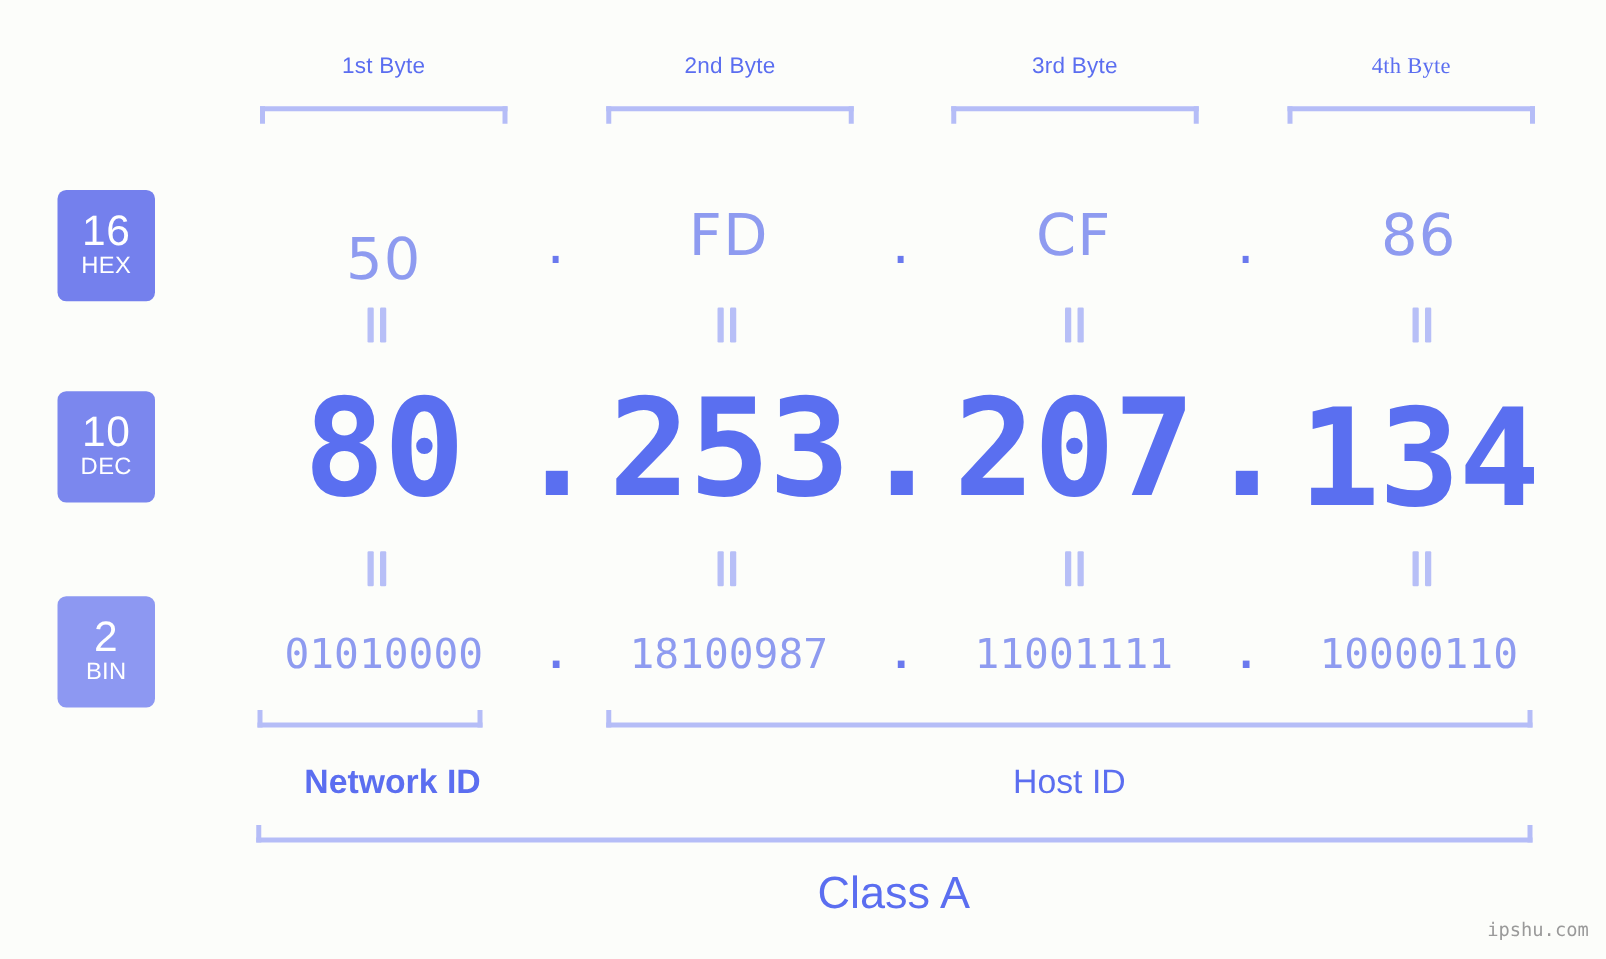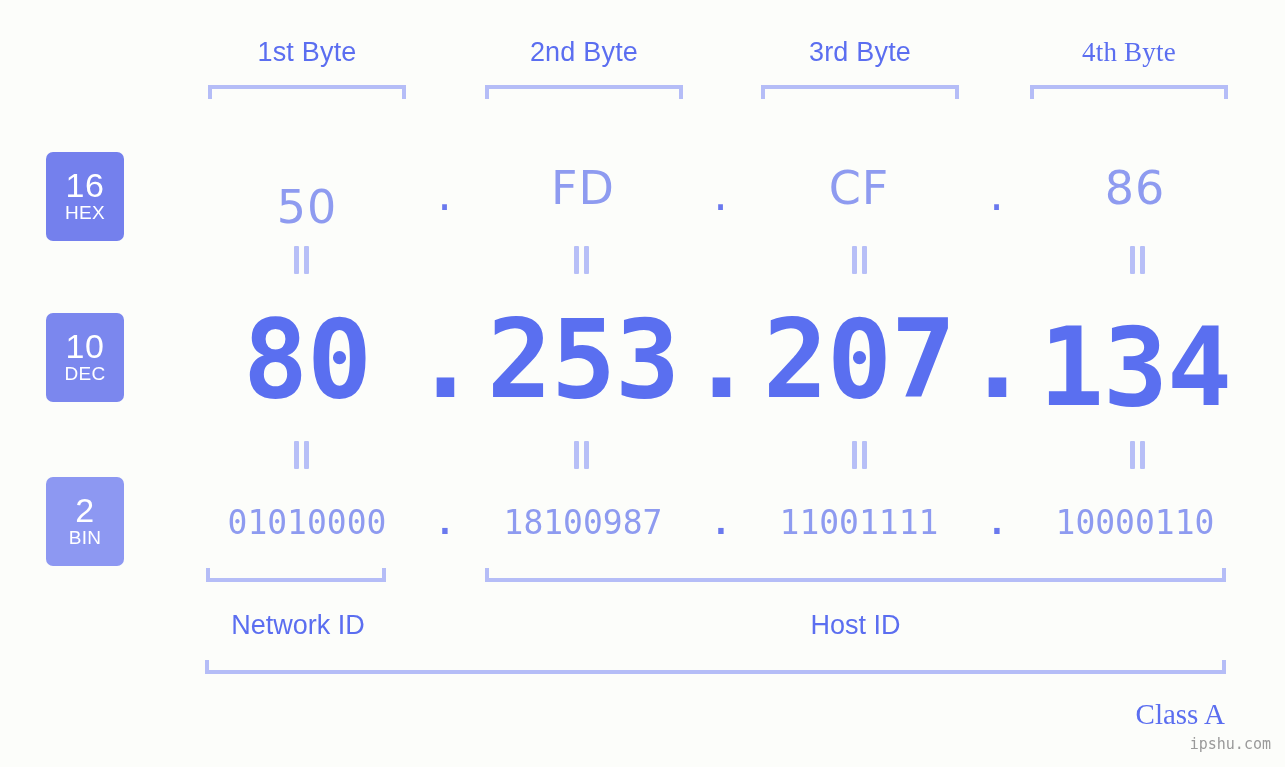--- a/index.html
+++ b/index.html
@@ -21,21 +21,21 @@
   }
 
   
   .byte-label {
     position: absolute;
     top: 30px;
     height: 44px;
     line-height: 44px;
     text-align: center;
     font-family: "Liberation Sans", sans-serif;
-    font-size: 27px;
+    font-size: 18px;
     color: #5b6ef0;
     letter-spacing: 0.2px;
     white-space: nowrap;
   }
 
   
   
   .bracket-down {
     position: absolute;
     height: 14px;
@@ -180,23 +180,23 @@
     white-space: nowrap;
   }
 
   #class-label {
     position: absolute;
     top: 693px;
     left: 205px;
     width: 1020px;
     height: 42px;
     line-height: 42px;
-    text-align: right;
-    font-family: Liberation Serif, serif;
-    font-size: 29px;
+    text-align: center;
+    font-family: Liberation Sans, sans-serif;
+    font-size: 36px;
     color: #5b6ef0;
     white-space: nowrap;
   }
 
   
   #watermark {
     position: absolute;
     right: 14px;
     bottom: 14px;
     font-family: "DejaVu Sans Mono", monospace;
@@ -292,21 +292,21 @@
     <div class="cell" style="width:198px; margin-left:58px;">01010000</div>
     <div class="dot" style="width:78px;">.</div>
     <div class="cell" style="width:198px;">18100987</div>
     <div class="dot" style="width:78px;">.</div>
     <div class="cell" style="width:198px;">11001111</div>
     <div class="dot" style="width:78px;">.</div>
     <div class="cell" style="width:198px;">10000110</div>
   </div>
 
   <div class="bracket-up" style="left:206px; top:568px; width:180px;"></div>
-  <div class="section-label" style="left:208px; top:605px; width:180px;">Network ID</div>
+  <div class="section-label" style="left:224px; top:605px; width:180px;font-weight:bold;">Network ID</div>
 
   <div class="bracket-up" style="left:485px; top:568px; width:741px;"></div>
   <div class="section-label" style="left:485px; top:605px; width:741px;">Host ID</div>
 
   <div class="bracket-up" style="left:205px; top:660px; width:1021px;"></div>
   <div id="class-label">Class A</div>
 
   <div id="watermark">ipshu.com</div>
 
 </div>

